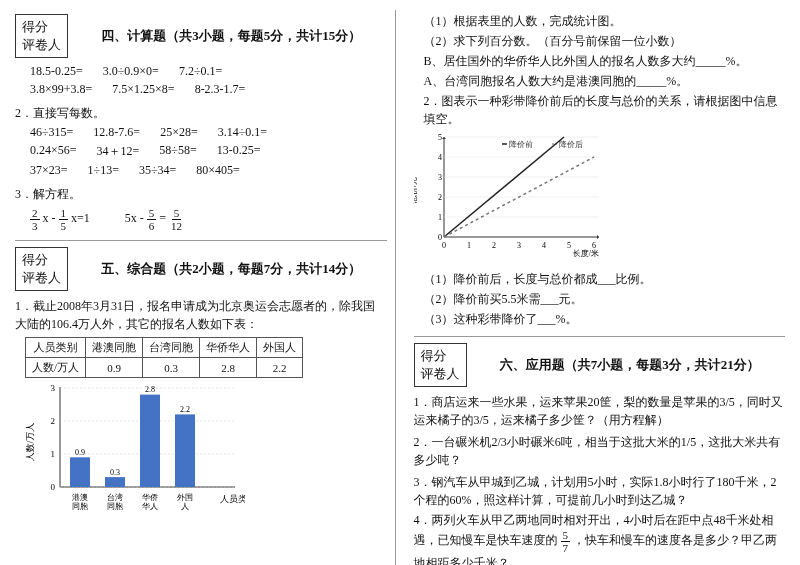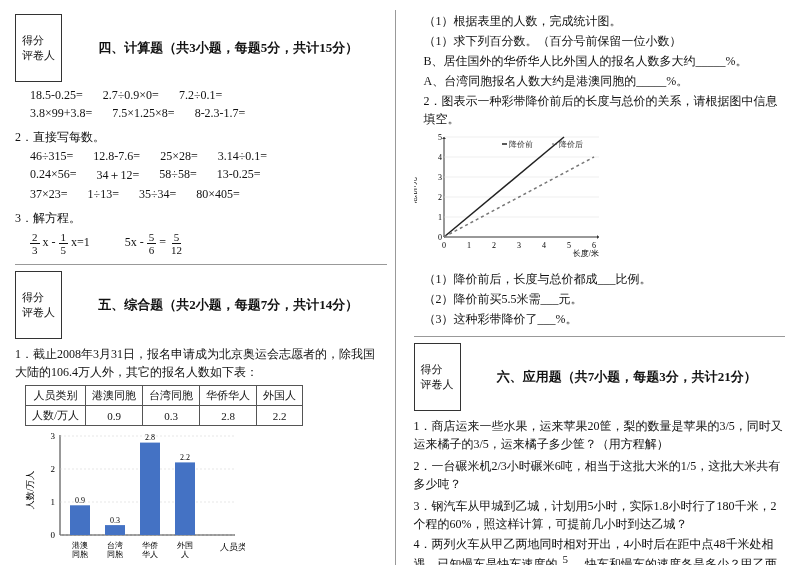--- a/index.html
+++ b/index.html
@@ -30,22 +30,22 @@
     .section-header {
       display: flex;
       align-items: center;
       gap: 8px;
       margin-bottom: 6px;
       margin-top: 4px;
     }
     .score-box {
       display: inline-block;
       border: 1px solid #333;
-      padding: 18px 6px;
-      font-size: 11px;
+      padding: 3px 6px;
+      font-size: 13px;
       white-space: nowrap;
     }
     .section-title {
       font-weight: bold;
       font-size: 13px;
       text-align: center;
       flex: 1;
     }
     .problem-num {
       font-size: 12px;
@@ -130,21 +130,21 @@
       <div class="score-box">
         <span>得分</span><br>
         <span>评卷人</span>
       </div>
       <div class="section-title">四、计算题（共3小题，每题5分，共计15分）</div>
     </div>
 
     <div class="subsection">
       <div class="math-line">
         <span>18.5-0.25=</span>
-        <span>2.7÷0.9×0=</span>
+        <span>3.0÷0.9×0=</span>
         <span>7.2÷0.1=</span>
       </div>
       <div class="math-line">
         <span>3.8×99+3.8=</span>
         <span>7.5×1.25×8=</span>
         <span>8-2.3-1.7=</span>
       </div>
     </div>
 
     <div class="subsection">
@@ -274,21 +274,21 @@
           <text x="195" y="120" font-size="9">人员类别</text>
         </svg>
       </div>
     </div>
   </div>
 
   <div class="right-col">
 
     <div class="subsection">
       <div class="sub-q">（1）根据表里的人数，完成统计图。</div>
-      <div class="sub-q">（1）求下列百分数。（百分号前保留一位小数）</div>
+      <div class="sub-q">（2）求下列百分数。（百分号前保留一位小数）</div>
       <div class="sub-q indent">B、居住国外的华侨华人比外国人的报名人数多大约_____%。</div>
       <div class="sub-q indent">A、台湾同胞报名人数大约是港澳同胞的_____%。</div>
       <div class="sub-q">2．图表示一种彩带降价前后的长度与总价的关系，请根据图中信息填空。</div>
 
       <div class="graph-area">
         <svg width="190" height="130">
 
           <line x1="30" y1="5" x2="30" y2="105" stroke="#333" stroke-width="1"></line>
           <line x1="30" y1="105" x2="185" y2="105" stroke="#333" stroke-width="1"></line>
 

